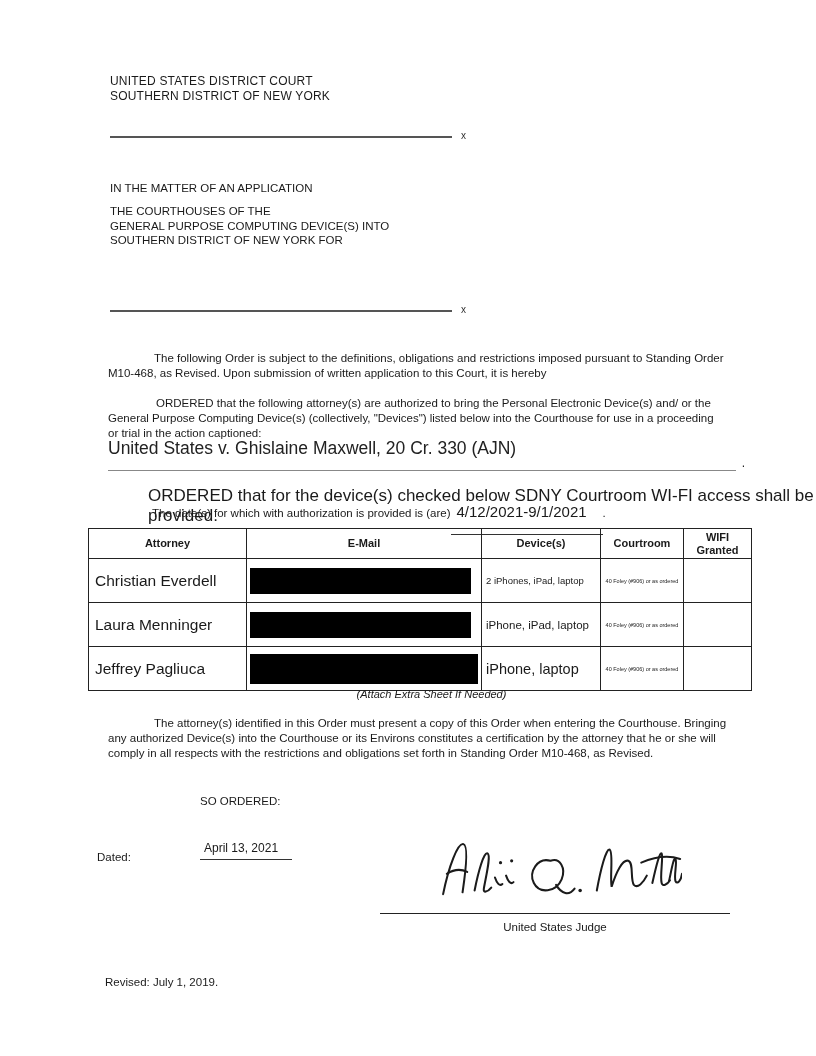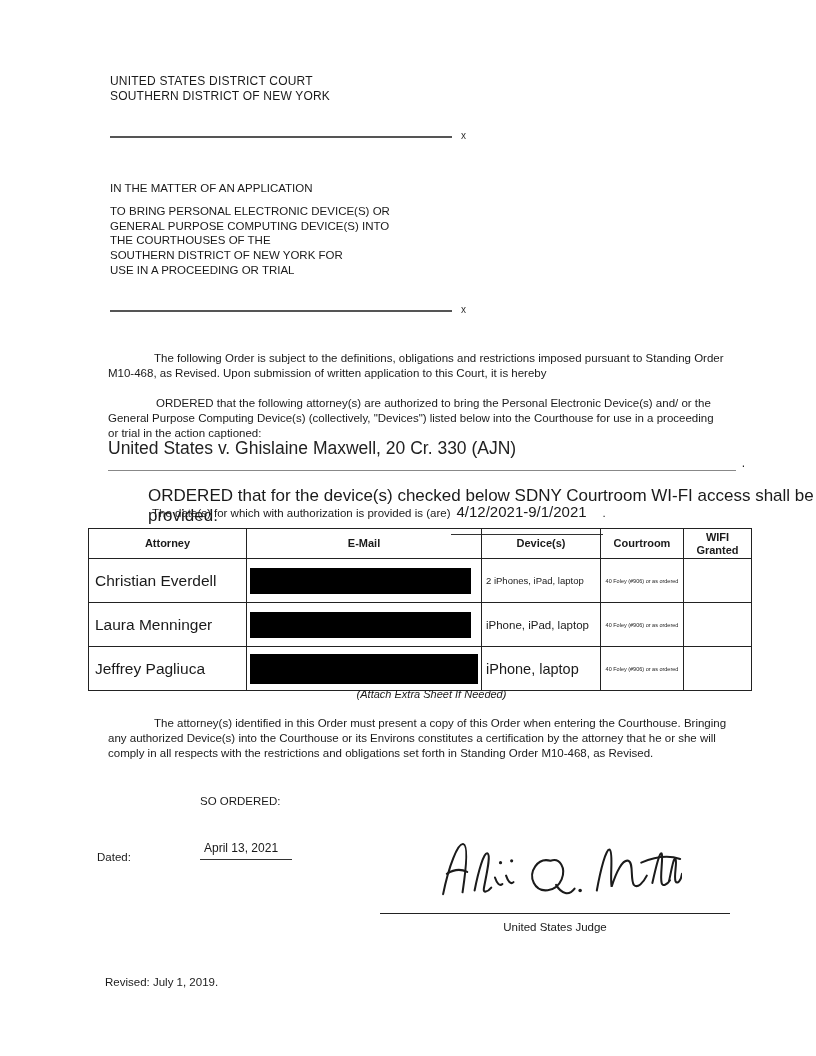--- a/index.html
+++ b/index.html
@@ -75,25 +75,23 @@
     <div>SOUTHERN DISTRICT OF NEW YORK</div>
   </div>
 
   <div class="abs sep sep1">
     <span class="xmark">x</span>
   </div>
 
   <div class="abs matter">IN THE MATTER OF AN APPLICATION</div>
 
   <div class="abs app-title">
-    <div>TO  BRING  PERSONAL  ELECTRONIC  DEVICE(S)  OR</div>
+    <div>THE COURTHOUSES OF THE</div>
     <div>GENERAL  PURPOSE  COMPUTING   DEVICE(S)  INTO</div>
-    <div>THE COURTHOUSES OF THE</div>
     <div>SOUTHERN DISTRICT OF NEW YORK FOR</div>
-    <div>USE IN A PROCEEDING OR TRIAL</div>
   </div>
 
   <div class="abs sep sep2">
     <span class="xmark">x</span>
   </div>
 
   <div class="abs para para1">The following Order is subject to the definitions, obligations and restrictions imposed pursuant to Standing Order M10-468, as Revised.   Upon submission of written application to this Court, it is hereby</div>
 
   <div class="abs para para2">ORDERED that the following attorney(s) are authorized to bring the Personal Electronic Device(s) and/ or the General Purpose Computing  Device(s)  (collectively, "Devices") listed below into the Courthouse for use in a proceeding or trial in the action captioned:</div>
 

